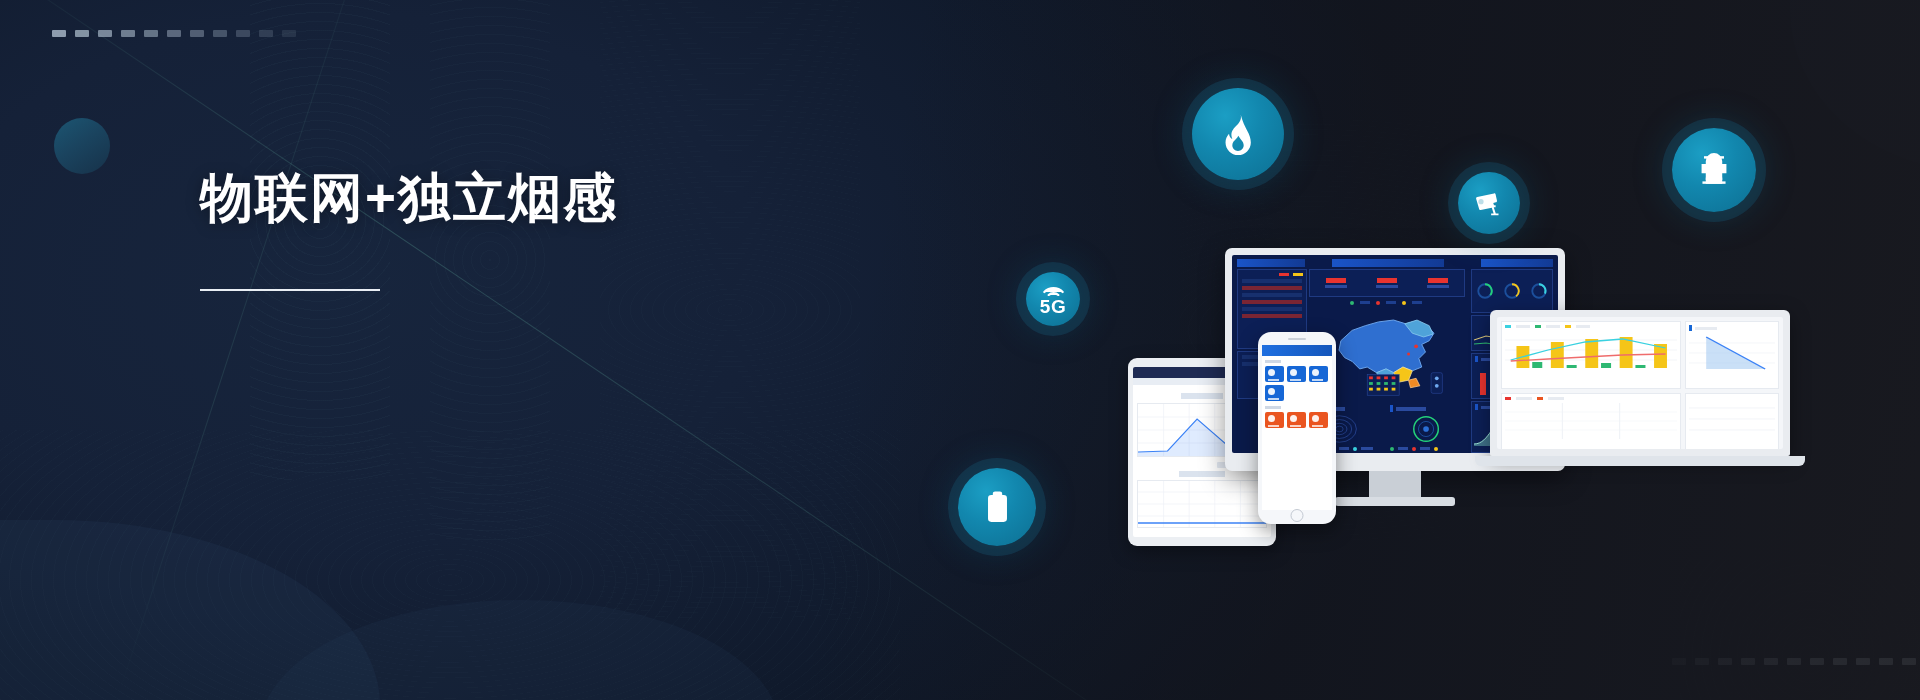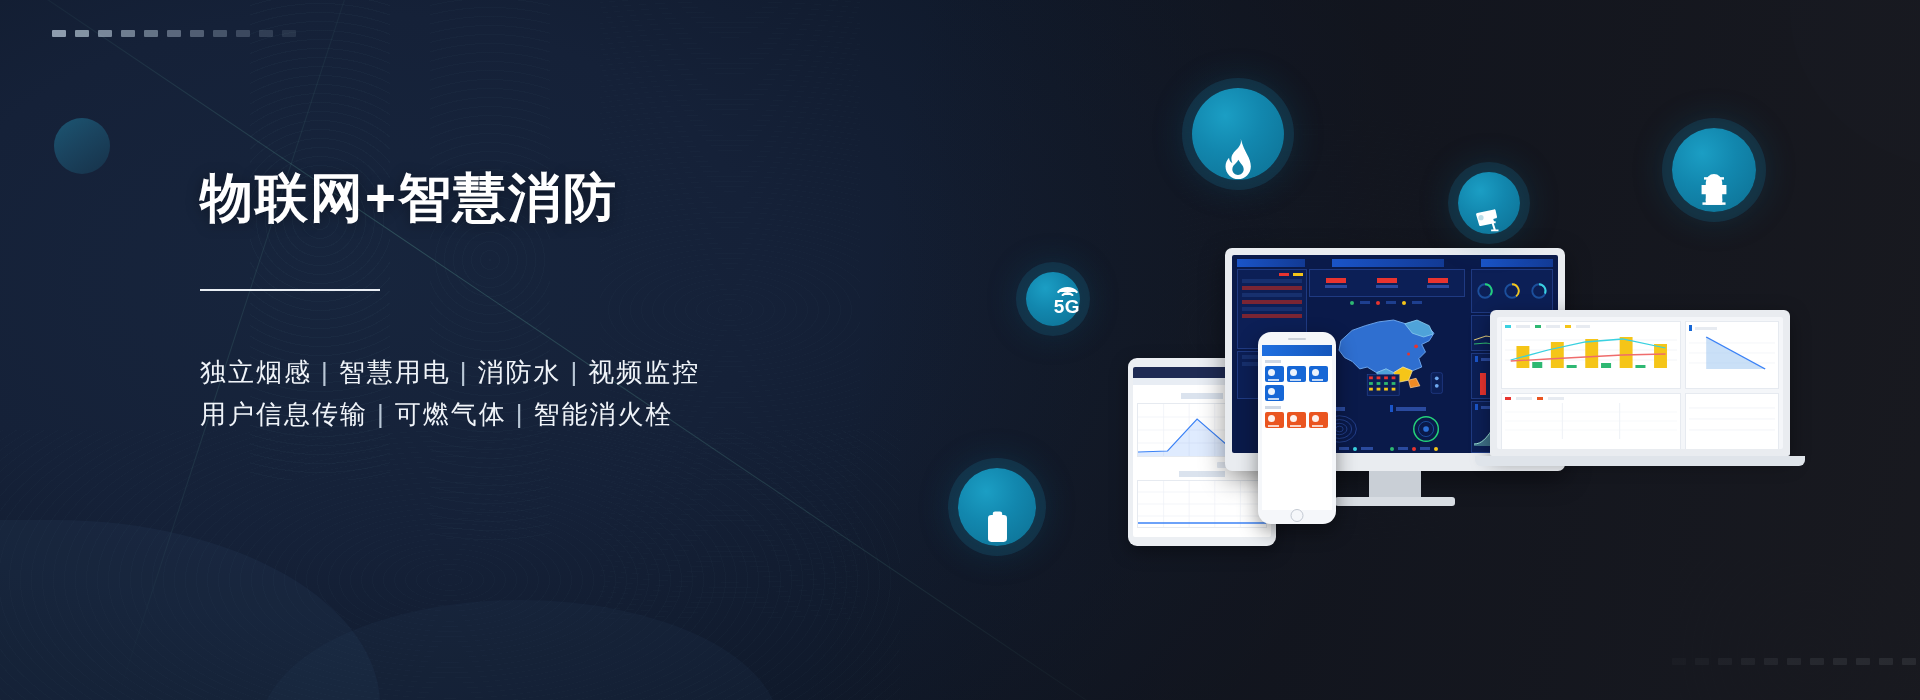--- a/index.html
+++ b/index.html
@@ -115,21 +115,21 @@
     letter-spacing: 2px;
     color: #f0f4f9;
     white-space: nowrap;
   }
   .feat-line .sep { color: #b9c7d6; padding: 0 9px; }
 
   
   .badge {
     position: absolute;
     border-radius: 50%;
-    display: flex; align-items: flex-end; justify-content: center;
+    display: flex; align-items: center; justify-content: center;
     background: radial-gradient(circle at 36% 30%, #1b9ec4 0%, #1287ae 42%, #0d6f92 100%);
     box-shadow: 0 0 0 10px rgba(23,84,112,.36), 0 0 34px 6px rgba(16,104,140,.28);
     z-index: 4;
   }
   .badge svg { display: block; fill: #ffffff; }
   .badge .txt5g {
     color:#fff; font-weight: 700; font-size: 19px; letter-spacing: .5px;
     font-family: "Liberation Sans", sans-serif; line-height: 1;
   }
 
@@ -246,26 +246,22 @@
         <i style="opacity: 0.375;"></i>
         <i style="opacity: 0.43;"></i>
         <i style="opacity: 0.485;"></i>
         <i style="opacity: 0.54;"></i>
         <i style="opacity: 0.595;"></i>
         <i style="opacity: 0.65;"></i>
       </div>
   </div>
 
   <div class="copy">
-    <h1 class="headline">物联网+智慧消防</h1>
+    <h1 class="headline">物联网+独立烟感</h1>
     <div class="rule"></div>
-    <div class="features">
-      <div class="feat-line"><span>独立烟感</span><span class="sep">|</span><span>智慧用电</span><span class="sep">|</span><span>消防水</span><span class="sep">|</span><span>视频监控</span></div>
-      <div class="feat-line"><span>用户信息传输</span><span class="sep">|</span><span>可燃气体</span><span class="sep">|</span><span>智能消火栓</span></div>
-    </div>
   </div>
 
   <div class="badge" style="left:1192px; top:88px; width:92px; height:92px;">
     <svg viewBox="0 0 24 24" width="44" height="44">
       <path d="M13.5 1.5c.6 3-1.1 4.6-2.3 5.9C9.8 8.9 8.4 10.2 8.4 12.6c0 .8.2 1.5.5 2.1-1-.5-1.7-1.6-1.8-2.9-1.2 1.3-1.9 3-1.9 4.8 0 3.8 3.1 6.9 6.9 6.9s6.9-3.1 6.9-6.9c0-5-3.6-7.4-5.5-15.1zM12 21.3c-1.7 0-3.1-1.4-3.1-3.1 0-1.6.9-2.4 2-3.5.5-.5 1-1.1 1.3-1.8.6 1 1 1.6 1.6 2.4.8 1 1.3 1.8 1.3 2.9 0 1.7-1.4 3.1-3.1 3.1z"></path>
     </svg>
   </div>
 
   <div class="badge" style="left:1458px; top:172px; width:62px; height:62px;">
     <svg viewBox="0 0 24 24" width="30" height="30">

